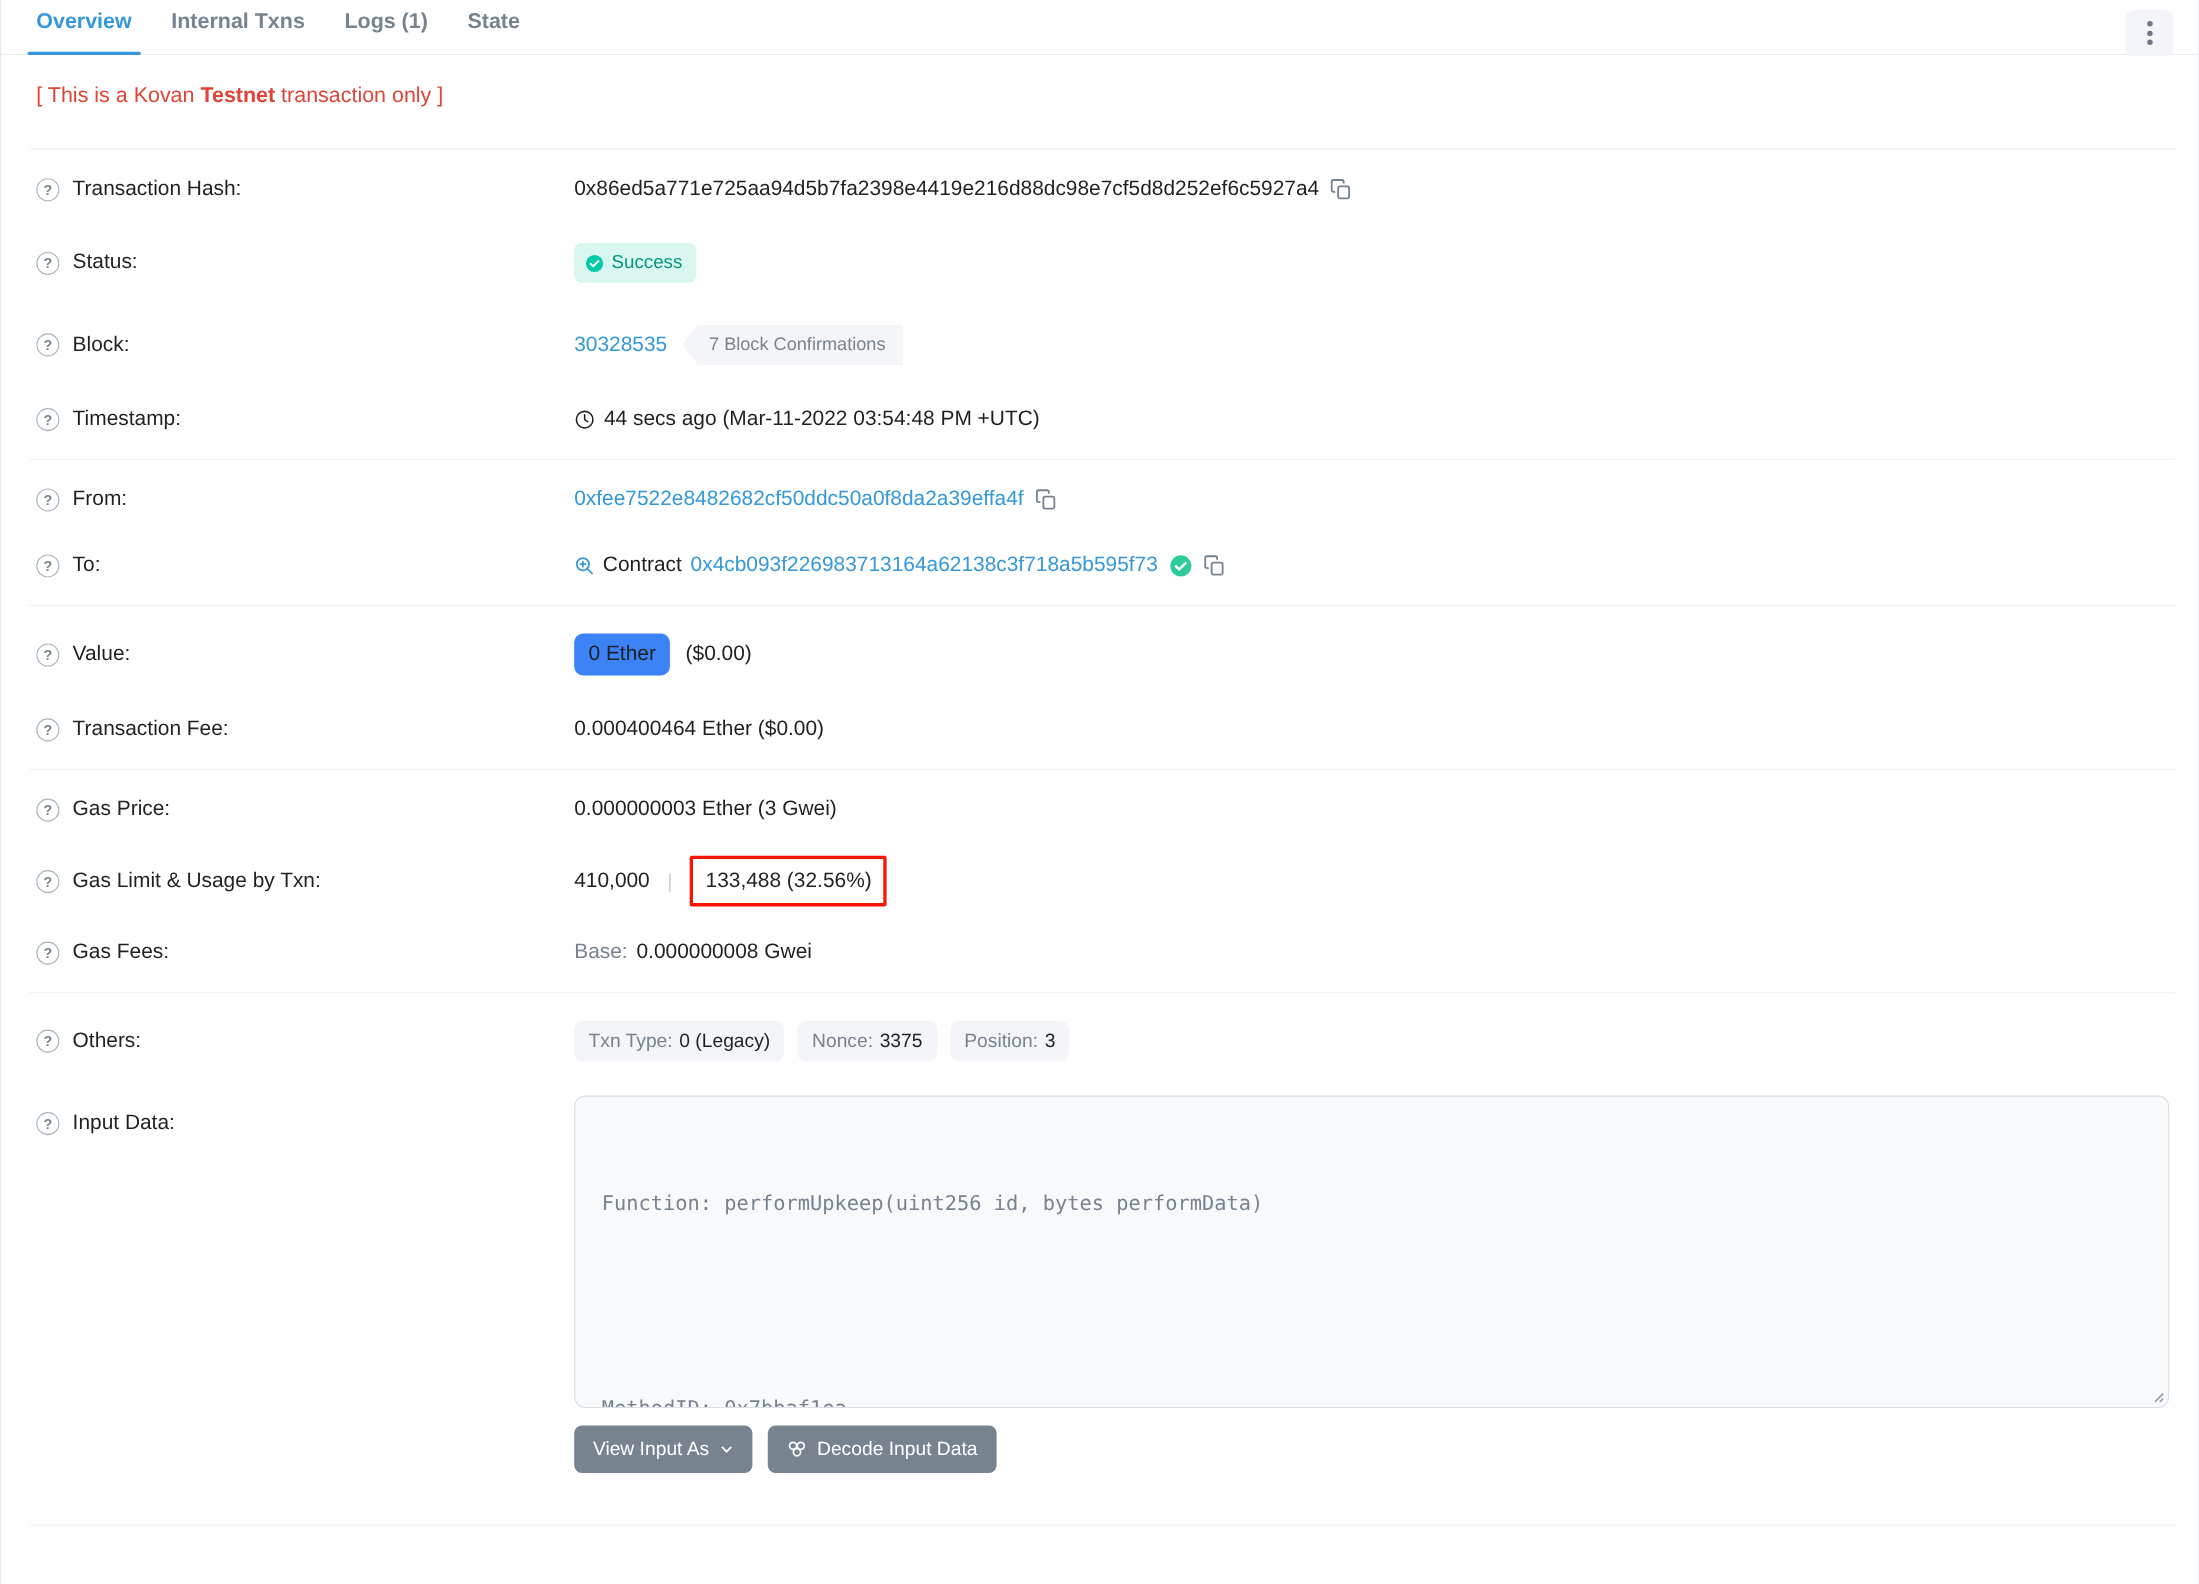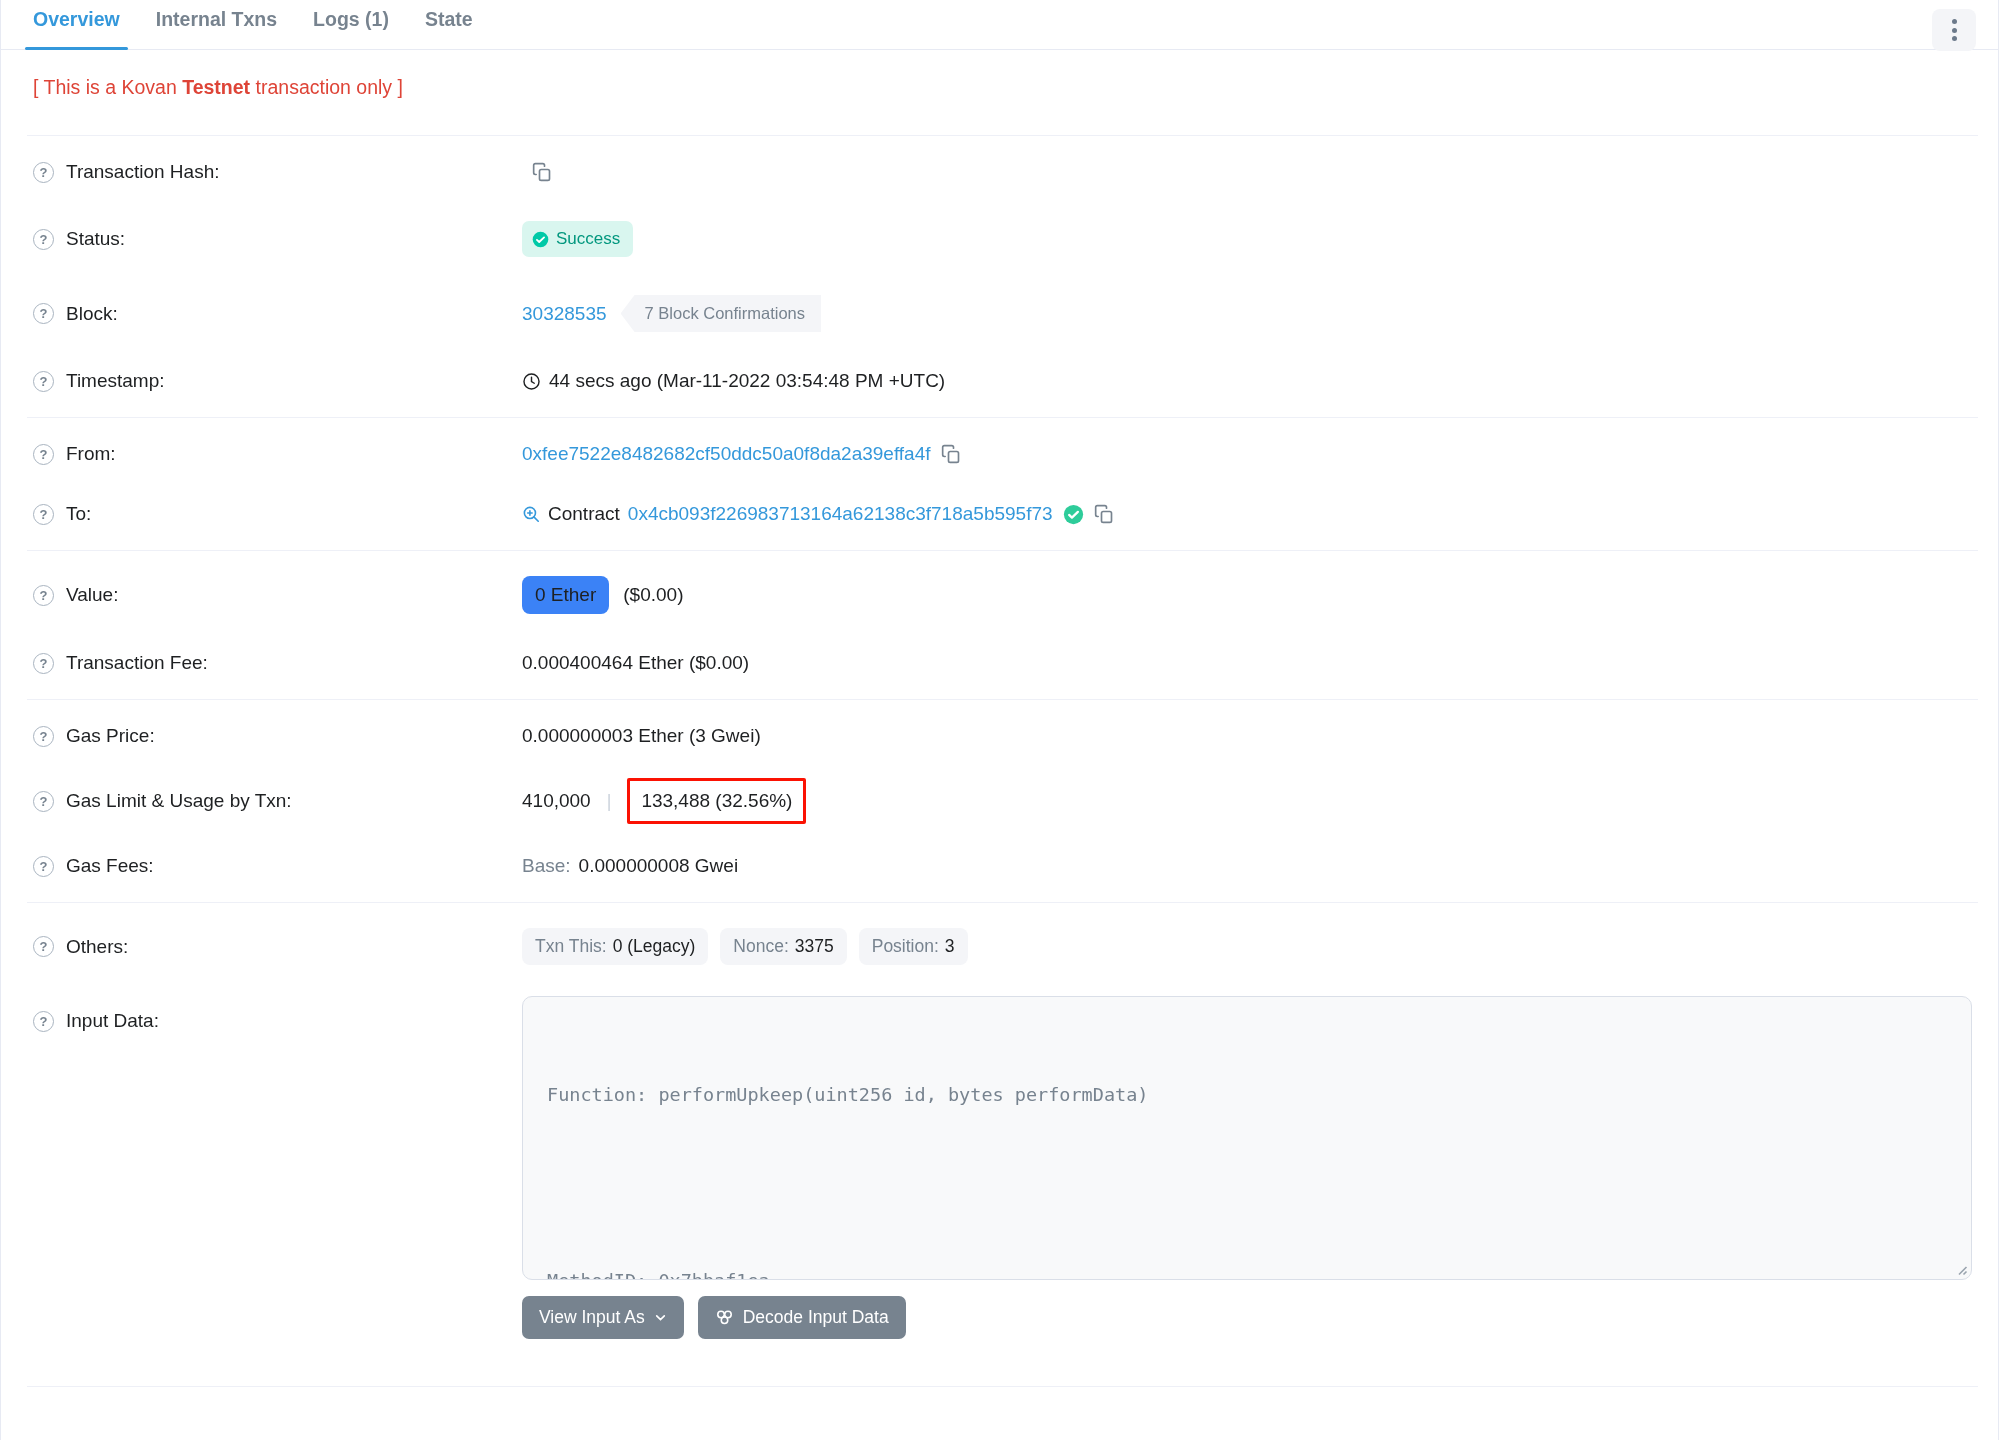--- a/index.html
+++ b/index.html
@@ -115,20 +115,21 @@
     <div class="divider"></div>
 
     <div class="section">
 
       <div class="row">
         <div class="row-label">
           <span class="help">?</span>
           <span>Transaction Hash:</span>
         </div>
         <div class="row-value">
+          <span>0x86ed5a771e725aa94d5b7fa2398e4419e216d88dc98e7cf5d8d252ef6c5927a4</span>
           <button class="icon-btn ml10">
             <svg width="20" height="20" viewBox="0 0 24 24" fill="none" stroke="#77838f" stroke-width="2" stroke-linecap="round" stroke-linejoin="round">
                 <rect x="9" y="9" width="12" height="13" rx="2"></rect>
                 <path d="M5 15H4a2 2 0 0 1-2-2V4a2 2 0 0 1 2-2h9a2 2 0 0 1 2 2v1"></path>
               </svg>
           </button>
         </div>
       </div>
 
       <div class="row">
@@ -293,21 +294,21 @@
 
     <div class="section">
 
       <div class="row">
         <div class="row-label">
           <span class="help">?</span>
           <span>Others:</span>
         </div>
         <div class="row-value">
           <span class="pill">
-            <span class="k">Txn This:</span>
+            <span class="k">Txn Type:</span>
             <span>0 (Legacy)</span>
           </span>
           <span class="pill">
             <span class="k">Nonce:</span>
             <span>3375</span>
           </span>
           <span class="pill">
             <span class="k">Position:</span>
             <span>3</span>
           </span>

